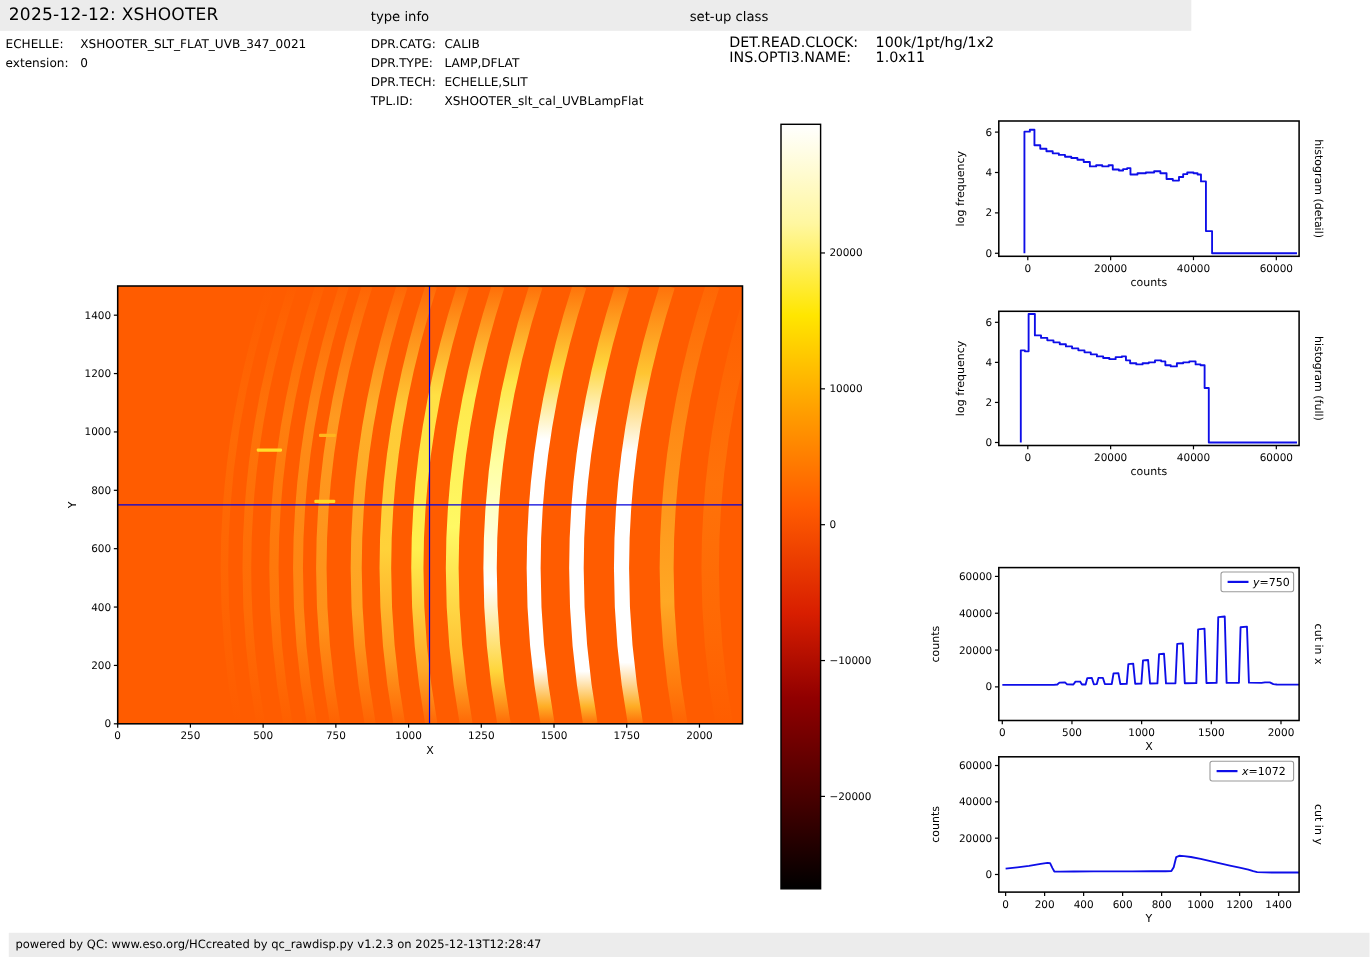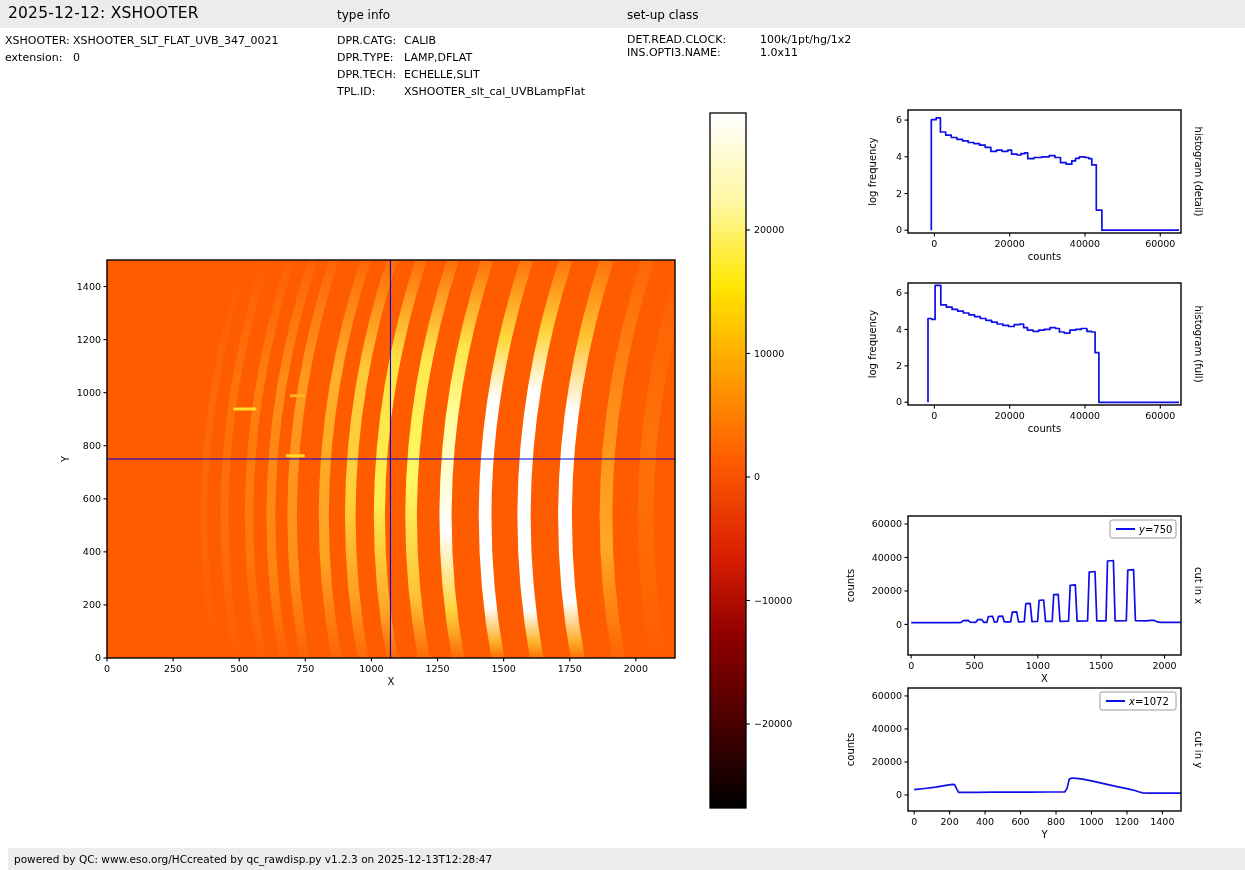--- a/index.html
+++ b/index.html
@@ -1,48 +1,48 @@
 <!DOCTYPE html>
 <html><head>
 <meta charset="utf-8">
 <style>
   html,body{margin:0;padding:0}
   body{width:1245px;height:870px;position:relative;background:#ffffff;
        font-family:"DejaVu Sans",sans-serif;color:#000;overflow:hidden}
-  .topbar{position:absolute;left:0;top:0;width:1245px;height:28px;background:#ececec}
+  .topbar{position:absolute;left:0;top:0;width:1083px;height:28px;background:#ececec}
   .title{position:absolute;left:8px;top:4px;font-size:15.5px;letter-spacing:.2px}
   .sec{position:absolute;top:8px;font-size:12px}
   #sec-type{left:337px}
   #sec-setup{left:627px}
   .meta{position:absolute;font-size:11px}
   .meta .mrow{display:flex;line-height:17px;white-space:nowrap}
   .meta .mlabel{flex:none}
   #meta-file{left:5px;top:32px}   #meta-file .mlabel{width:68px}
   #meta-type{left:337px;top:32px} #meta-type .mlabel{width:67px}
-  #meta-setup{left:627px;top:33px;font-size:11px}
+  #meta-setup{left:663px;top:33px;font-size:13px}
   #meta-setup .mrow{line-height:13px}
   #meta-setup .mlabel{width:133px}
   svg.panel{position:absolute;overflow:visible}
   svg text{font-family:"DejaVu Sans",sans-serif;fill:#000}
   .botbar{position:absolute;left:8px;top:848px;width:1245px;height:22px;background:#ececec;
           display:flex;justify-content:flex-start;align-items:center;
           padding:4px 6px;box-sizing:border-box;font-size:10.5px}
 </style>
 </head>
 <body>
 
 <div class="topbar">
   <span class="title">2025-12-12: XSHOOTER</span>
   <span class="sec" id="sec-type">type info</span>
   <span class="sec" id="sec-setup">set-up class</span>
 </div>
 
 <div class="meta" id="meta-file">
     <div class="mrow">
-      <span class="mlabel">XSHOOTER:</span>
+      <span class="mlabel">ECHELLE:</span>
       <span class="mvalue">XSHOOTER_SLT_FLAT_UVB_347_0021</span>
     </div>
     <div class="mrow">
       <span class="mlabel">extension:</span>
       <span class="mvalue">0</span>
     </div>
   </div>
 <div class="meta" id="meta-type">
     <div class="mrow">
       <span class="mlabel">DPR.CATG:</span>

